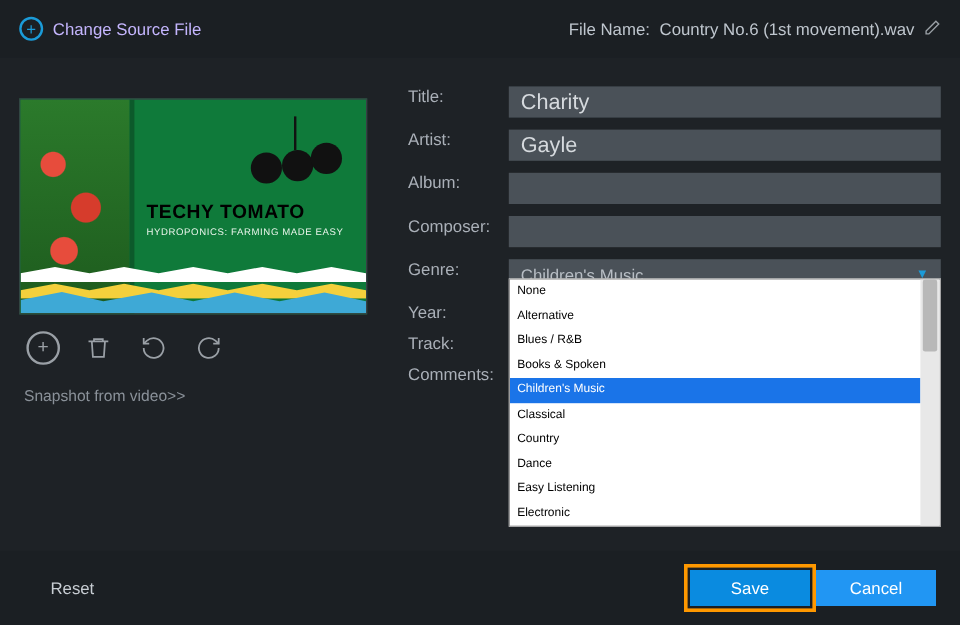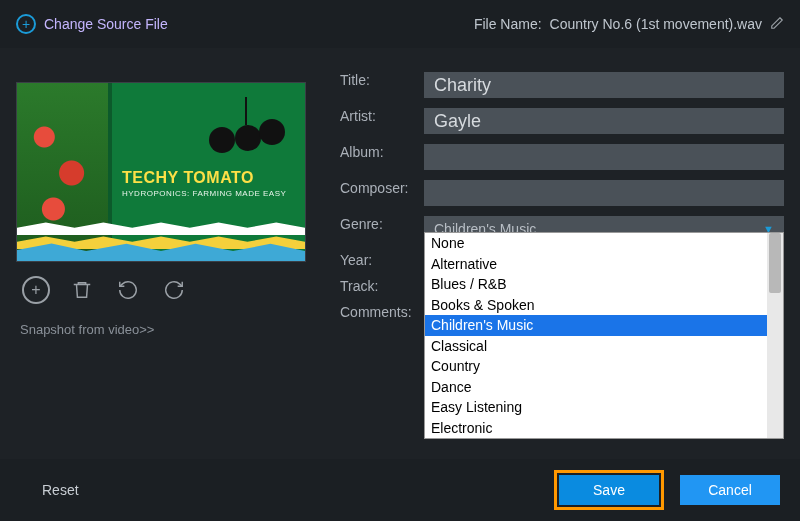--- a/index.html
+++ b/index.html
@@ -17,54 +17,54 @@
 .left-col { width: 300px; }
 .thumb { width: 290px; height: 180px; background: #0f7a3a; border: 1px solid #3a3f46; position: relative; overflow: hidden; margin-top: 10px; }
 .thumb .photo { position: absolute; left: 0; top: 0; width: 95px; height: 180px; background: radial-gradient(circle at 30% 30%, #e74c3c 0 10px, transparent 11px), radial-gradient(circle at 60% 50%, #d63c2c 0 12px, transparent 13px), radial-gradient(circle at 40% 70%, #e74c3c 0 11px, transparent 12px), linear-gradient(#2b7a2b, #1d5a1d); border-right: 4px solid #0c5a2b; }
 .thumb .tomato-cluster { position: absolute; right: 14px; top: 14px; width: 90px; height: 62px; }
 .thumb .tomato-cluster .t { position: absolute; width: 26px; height: 26px; background: #111; border-radius: 50%; }
 .thumb .tomato-cluster .t1 { left: 8px; top: 30px; }
 .thumb .tomato-cluster .t2 { left: 34px; top: 28px; }
 .thumb .tomato-cluster .t3 { left: 58px; top: 22px; }
 .thumb .tomato-cluster .stem { position: absolute; left: 44px; top: 0; width: 2px; height: 28px; background: #111; }
 .thumb .brand { position: absolute; left: 105px; top: 86px; }
-.thumb .brand .tt { color: #fde047; font-weight: 800; font-size: 16px; letter-spacing: 0.5px; }
+.thumb .brand .tt { color: #000000; font-weight: 800; font-size: 16px; letter-spacing: 0.5px; }
 .thumb .brand .sub { color: #e8f4ea; font-size: 8px; letter-spacing: 0.5px; margin-top: 2px; }
 .thumb .waves { position: absolute; left: 0; right: 0; bottom: 0; height: 54px; }
 .thumb .waves .w1 { position: absolute; left: 0; right: 0; bottom: 26px; height: 18px; background: #fff; clip-path: polygon(0 60%, 10% 30%, 20% 60%, 30% 30%, 40% 60%, 50% 30%, 60% 60%, 70% 30%, 80% 60%, 90% 30%, 100% 60%, 100% 100%, 0 100%); }
 .thumb .waves .w2 { position: absolute; left: 0; right: 0; bottom: 12px; height: 18px; background: #f4d03c; clip-path: polygon(0 60%, 10% 30%, 20% 60%, 30% 30%, 40% 60%, 50% 30%, 60% 60%, 70% 30%, 80% 60%, 90% 30%, 100% 60%, 100% 100%, 0 100%); }
 .thumb .waves .w3 { position: absolute; left: 0; right: 0; bottom: 0; height: 22px; background: #3ea9d6; clip-path: polygon(0 50%, 12% 20%, 24% 55%, 38% 22%, 50% 55%, 62% 22%, 75% 55%, 88% 22%, 100% 55%, 100% 100%, 0 100%); }
 
 .thumb-tools { display: flex; gap: 18px; padding: 14px 6px 10px; align-items: center; }
 .tool { width: 28px; height: 28px; display: flex; align-items: center; justify-content: center; color: #9aa0a6; cursor: pointer; }
 .tool.circ { border: 2px solid #9aa0a6; border-radius: 50%; font-size: 16px; }
 .tool svg { width: 22px; height: 22px; stroke: #9aa0a6; fill: none; stroke-width: 1.6; }
 
 .snapshot-link { color: #8a9199; font-size: 13px; padding: 8px 4px; cursor: pointer; }
 
 .right-col { flex: 1; }
 .form-row { display: flex; align-items: flex-start; margin-bottom: 10px; }
 .form-row .flabel { width: 84px; font-size: 14px; color: #aab0b8; }
 .form-row .finput { flex: 1; height: 26px; background: #4a5158; border: none; color: #d6dade; font-size: 18px; padding: 0 10px; outline: none; }
 .genre-select { flex: 1; height: 26px; background: #4a5158; color: #b8bec5; font-size: 14px; padding: 0 10px; display: flex; align-items: center; justify-content: space-between; cursor: pointer; }
 .genre-select .chev { color: #1b9bd8; font-size: 11px; }
 
-.dropdown { position: absolute; left: 424px; top: 232px; width: 360px; background: #fff; color: #000; font-size: 14px; border: 1px solid #999; z-index: 10; display: flex; }
+.dropdown { position: absolute; left: 424px; top: 232px; width: 360px; background: #fff; color: #000; font-size: 10px; border: 1px solid #999; z-index: 10; display: flex; }
 .dropdown .opts { flex: 1; }
 .dropdown .opt { padding: 1px 6px; cursor: pointer; line-height: 18.5px; }
 .dropdown .opt.sel { background: #1a74e8; color: #fff; }
 .dropdown .sbar { width: 16px; background: #e8e8e8; position: relative; }
 .dropdown .sbar .sthumb { position: absolute; left: 2px; right: 2px; top: 0; height: 60px; background: #b8b8b8; border-radius: 2px; }
 
 .footer { position: absolute; left: 0; right: 0; bottom: 0; height: 62px; background: #1b1f23; display: flex; align-items: center; padding: 0 20px; }
 .btn { height: 30px; padding: 0 22px; font-size: 14px; display: flex; align-items: center; justify-content: center; cursor: pointer; border: none; }
 .btn.reset { background: transparent; color: #c8cdd3; }
 .btn.save { background: #0a8be0; color: #fff; width: 100px; }
 .save-wrap { border: 3px solid #ff9800; padding: 2px; margin-left: auto; }
-.btn.cancel { background: #2196f3; color: #fff; width: 100px; margin-left: 16px; }
+.btn.cancel { background: #2196f3; color: #fff; width: 100px; margin-left: 0; }
 </style>
 </head>
 <body>
 
 <div class="topbar">
   <div class="change-source">
     <div class="plus-circ">+</div>
     <span class="lbl">Change Source File</span>
   </div>
   <div class="filename-wrap">

